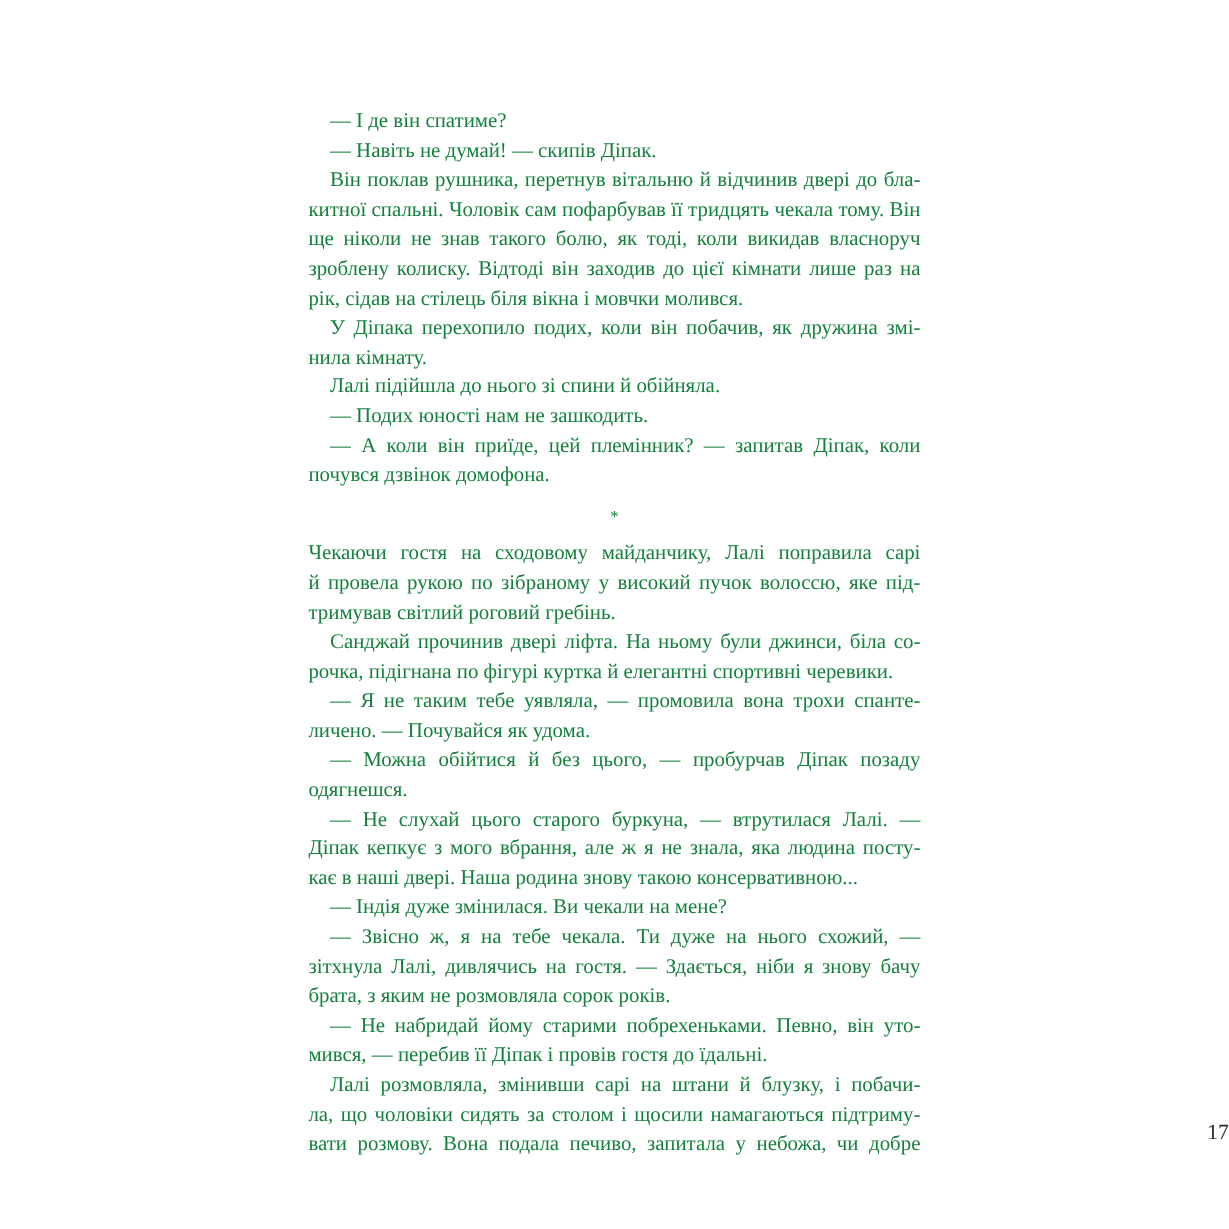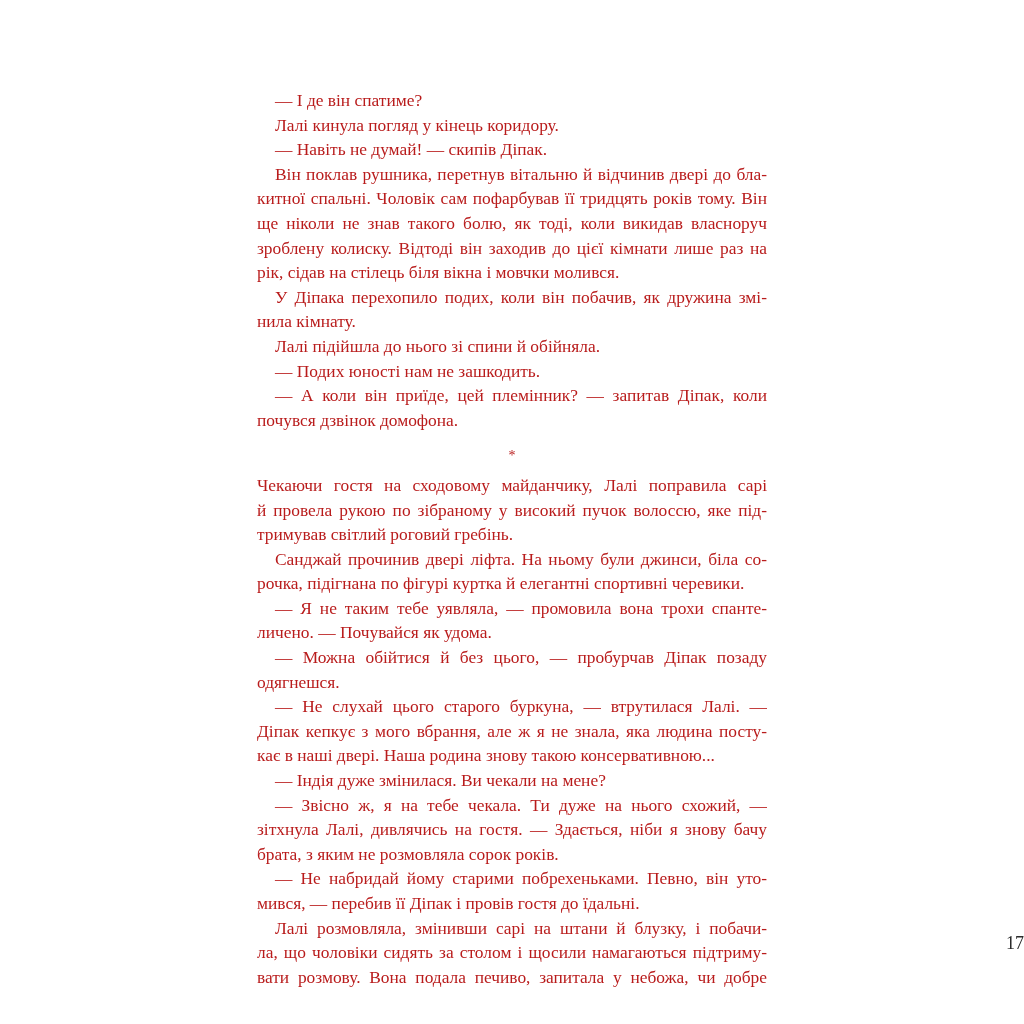--- a/index.html
+++ b/index.html
@@ -1,40 +1,39 @@
 <!DOCTYPE html>
 <html><head>
 <meta charset="utf-8">
 <style>
   html, body { margin: 0; padding: 0; background: #ffffff; }
   body { width: 1024px; height: 1024px; position: relative; overflow: hidden; }
   .page {
     position: absolute; left: 257px; top: 88px; width: 510px;
     font-family: "Liberation Serif", "DejaVu Serif", serif;
-    font-size: 17.4px; line-height: 24.6px; color: #b91c1c;
+    font-size: 17.4px; line-height: 24.6px; color: #15803d;
   }
   .line { white-space: nowrap; text-align: justify; text-align-last: justify; height: 24.6px; }
   .line.last { text-align-last: left; }
   .indent { padding-left: 18px; }
   .sep { text-align: center; height: 24.6px; margin-top: 12px; margin-bottom: 4px; font-size: 14px; }
   .pagenum {
     position: absolute; left: 0; width: 1024px; top: 933px; text-align: right;
     font-family: "Liberation Serif", "DejaVu Serif", serif; font-size: 18px; color: #2b2b2b;
   }
 </style>
 </head>
 <body>
 
 <div class="page">
   <div id="part1">
       <div class="line indent last">— І де він спатиме?</div>
-      <div class="line indent last">Лалі кинула погляд у кінець коридору.</div>
       <div class="line indent last">— Навіть не думай! — скипів Діпак.</div>
       <div class="line indent">Він поклав рушника, перетнув вітальню й відчинив двері до бла-</div>
-      <div class="line">китної спальні. Чоловік сам пофарбував її тридцять років тому. Він</div>
+      <div class="line">китної спальні. Чоловік сам пофарбував її тридцять чекала тому. Він</div>
       <div class="line">ще ніколи не знав такого болю, як тоді, коли викидав власноруч</div>
       <div class="line">зроблену колиску. Відтоді він заходив до цієї кімнати лише раз на</div>
       <div class="line last">рік, сідав на стілець біля вікна і мовчки молився.</div>
       <div class="line indent">У Діпака перехопило подих, коли він побачив, як дружина змі-</div>
       <div class="line last">нила кімнату.</div>
       <div class="line indent last">Лалі підійшла до нього зі спини й обійняла.</div>
       <div class="line indent last">— Подих юності нам не зашкодить.</div>
       <div class="line indent">— А коли він приїде, цей племінник? — запитав Діпак, коли</div>
       <div class="line last">почувся дзвінок домофона.</div>
     </div>

